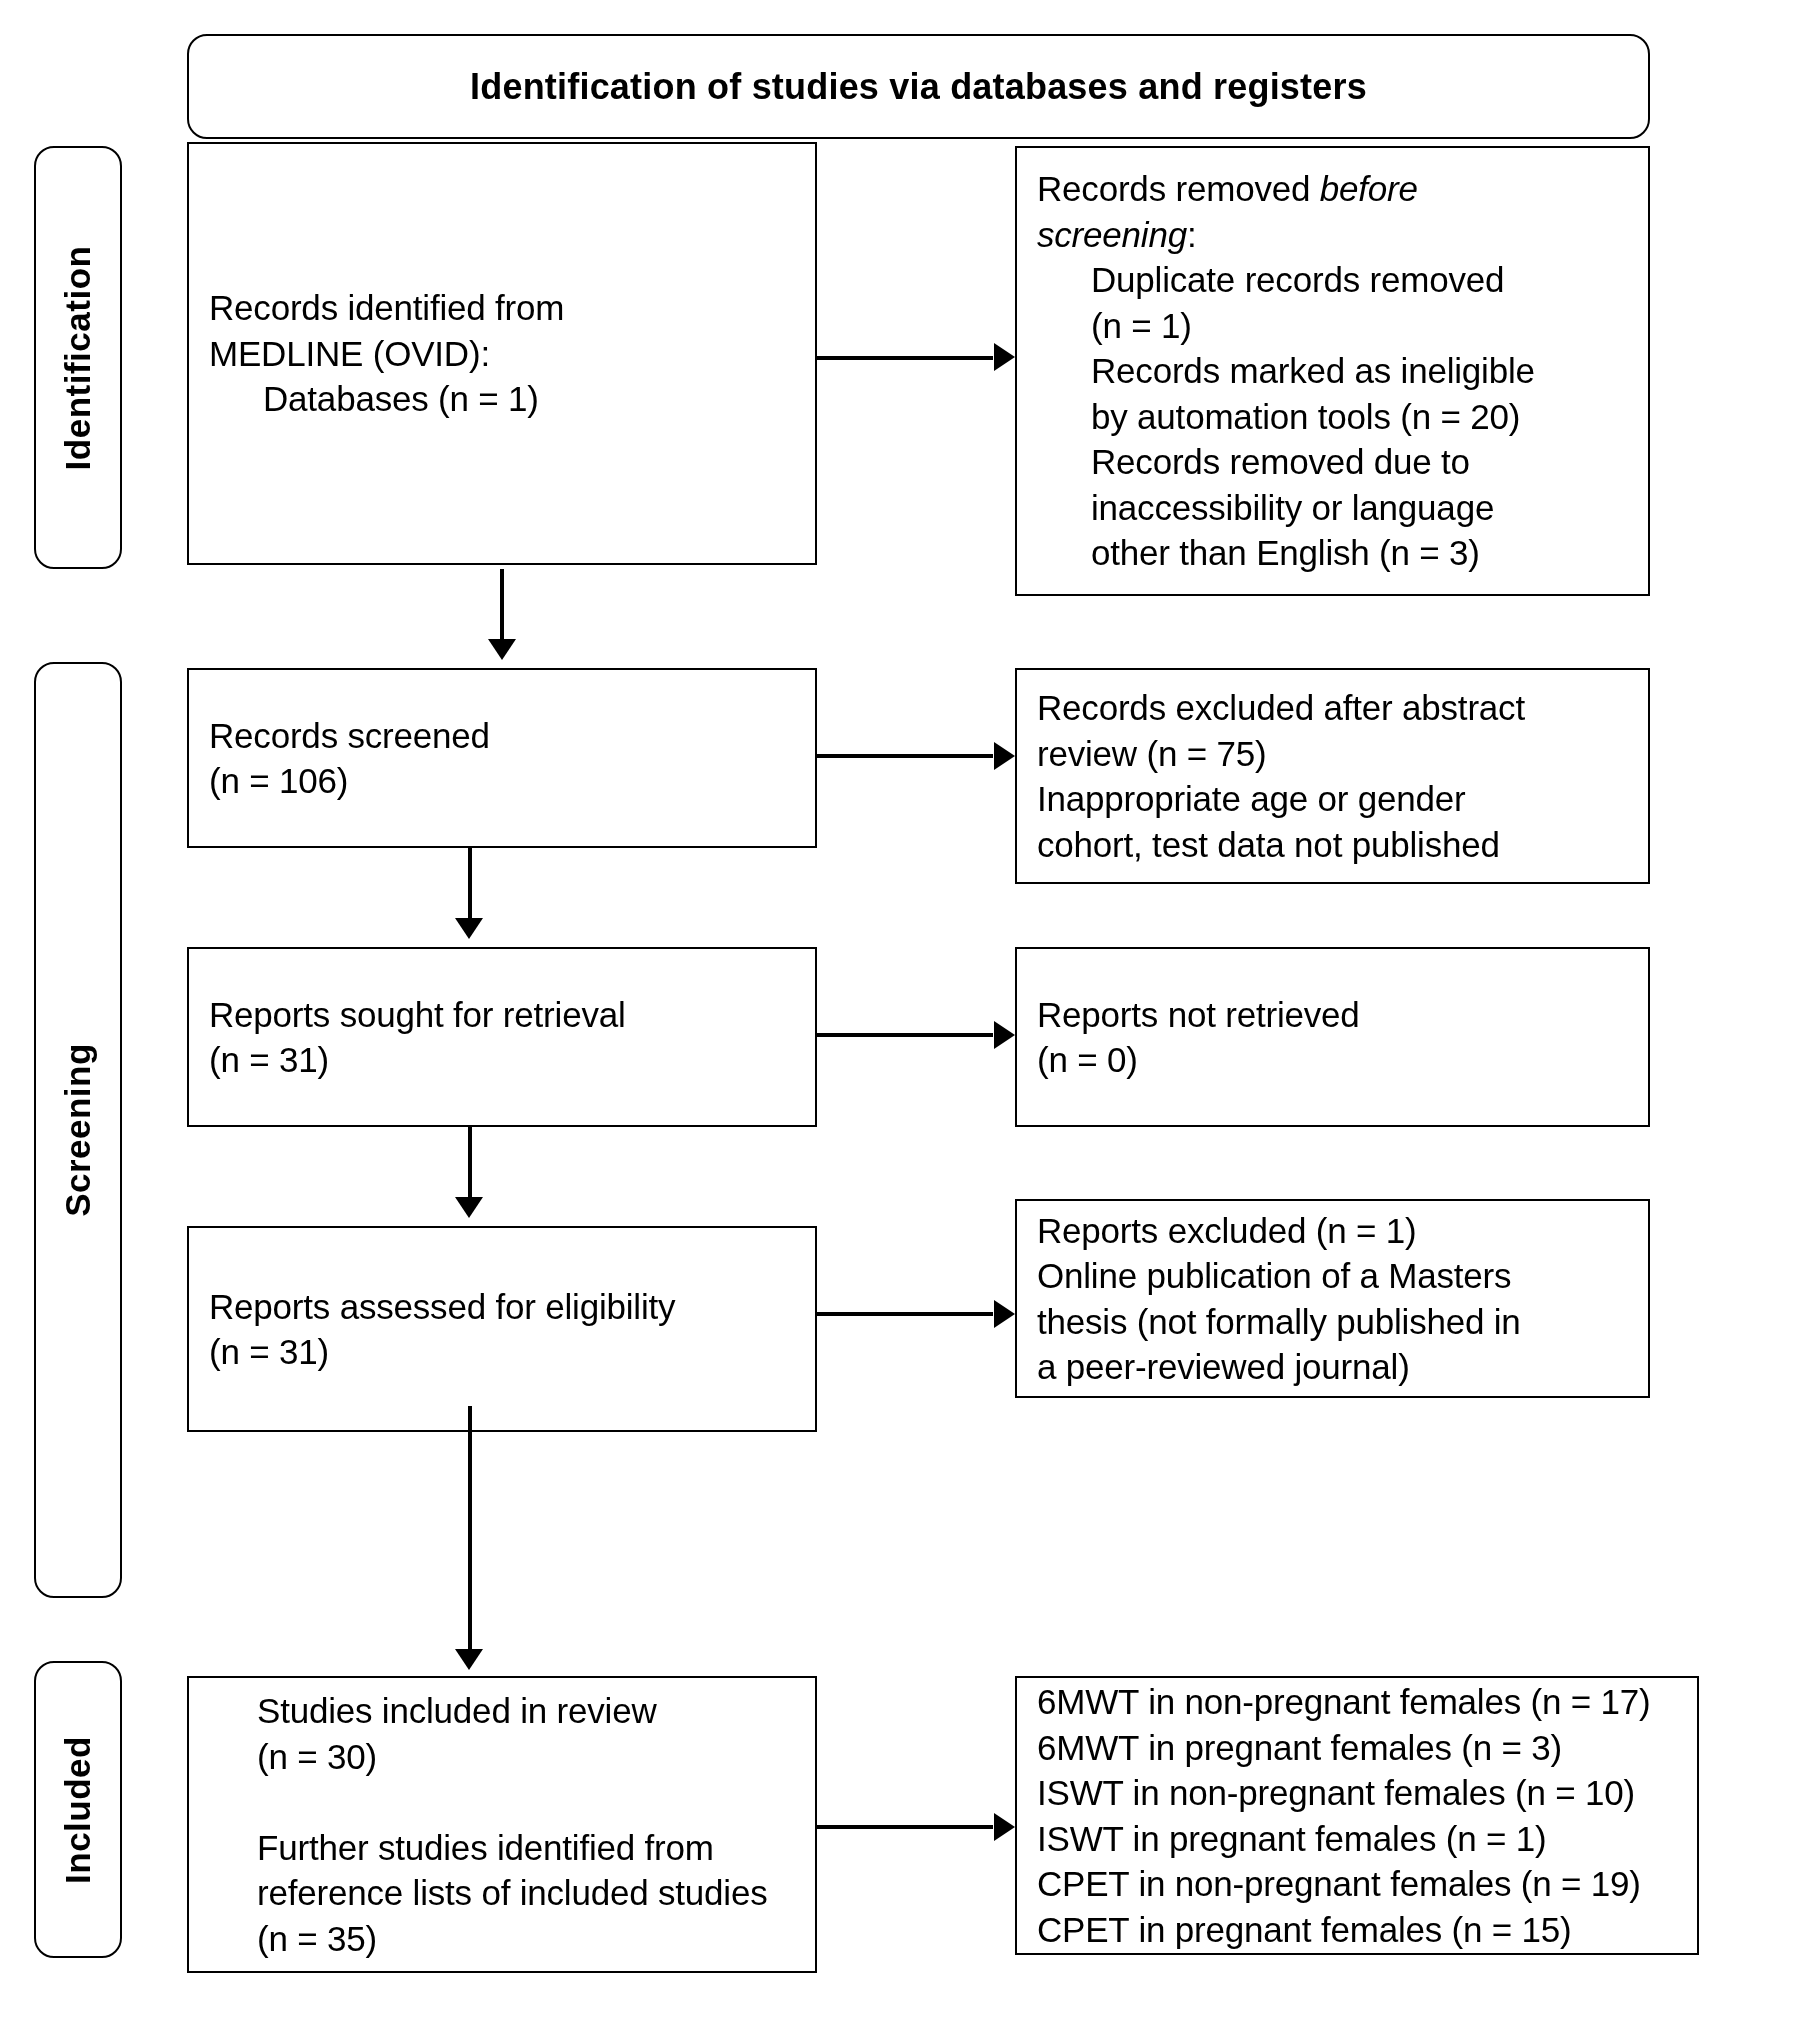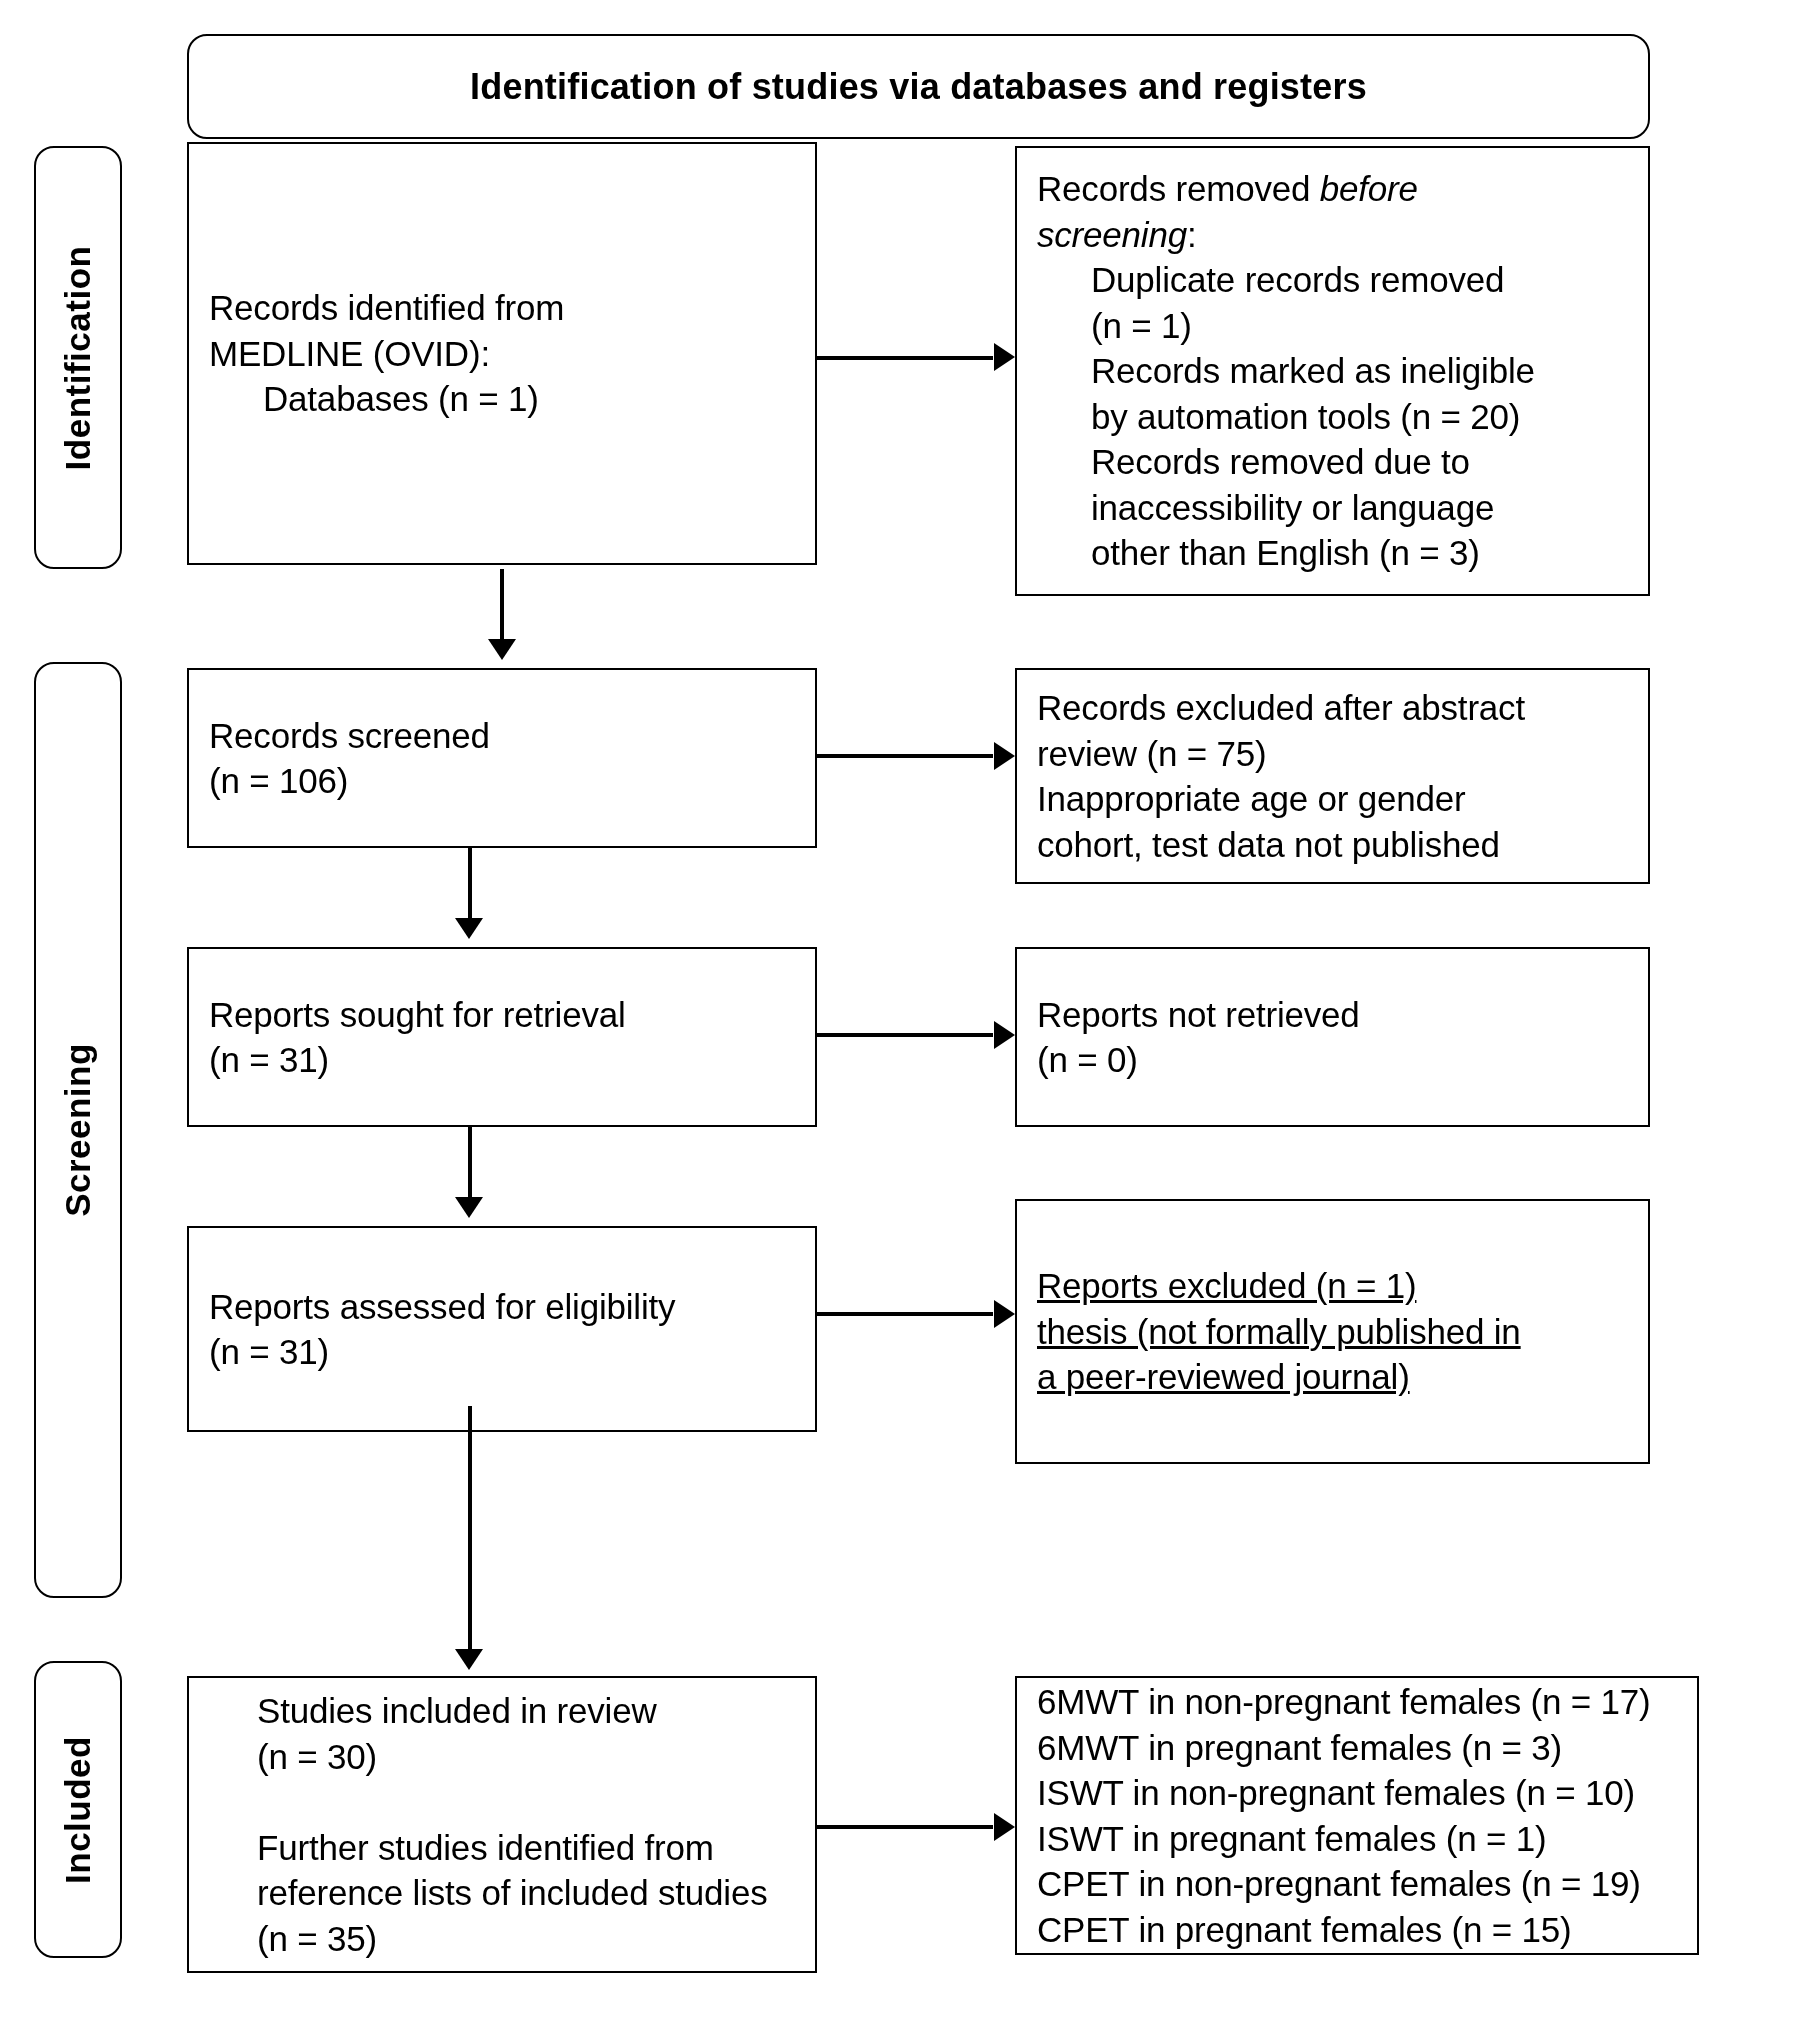--- a/index.html
+++ b/index.html
@@ -187,23 +187,24 @@
   <div class="vline" style="left:468px; top:1127px; height:70px;"></div>
   <div class="arrow-down" style="left:455px; top:1197px;"></div>
 
   <div class="box" style="left:187px; top:1226px; width:630px; height:206px;">
     <div class="inner">
       <p>Reports assessed for eligibility</p>
       <p>(n = 31)</p>
     </div>
   </div>
 
-  <div class="box" style="left:1015px; top:1199px; width:635px; height:265px;text-decoration:underline;">
+  <div class="box" style="left:1015px; top:1199px; width:635px; height:199px;">
     <div class="inner">
       <p>Reports excluded (n = 1)</p>
+      <p>Online publication of a Masters</p>
       <p>thesis (not formally published in</p>
       <p>a peer-reviewed journal)</p>
     </div>
   </div>
 
   <div class="hline" style="left:817px; top:1312px; width:176px;"></div>
   <div class="arrow-right" style="left:994px; top:1300px;"></div>
 
   <div class="vline" style="left:468px; top:1406px; height:243px;"></div>
   <div class="arrow-down" style="left:455px; top:1649px;"></div>

